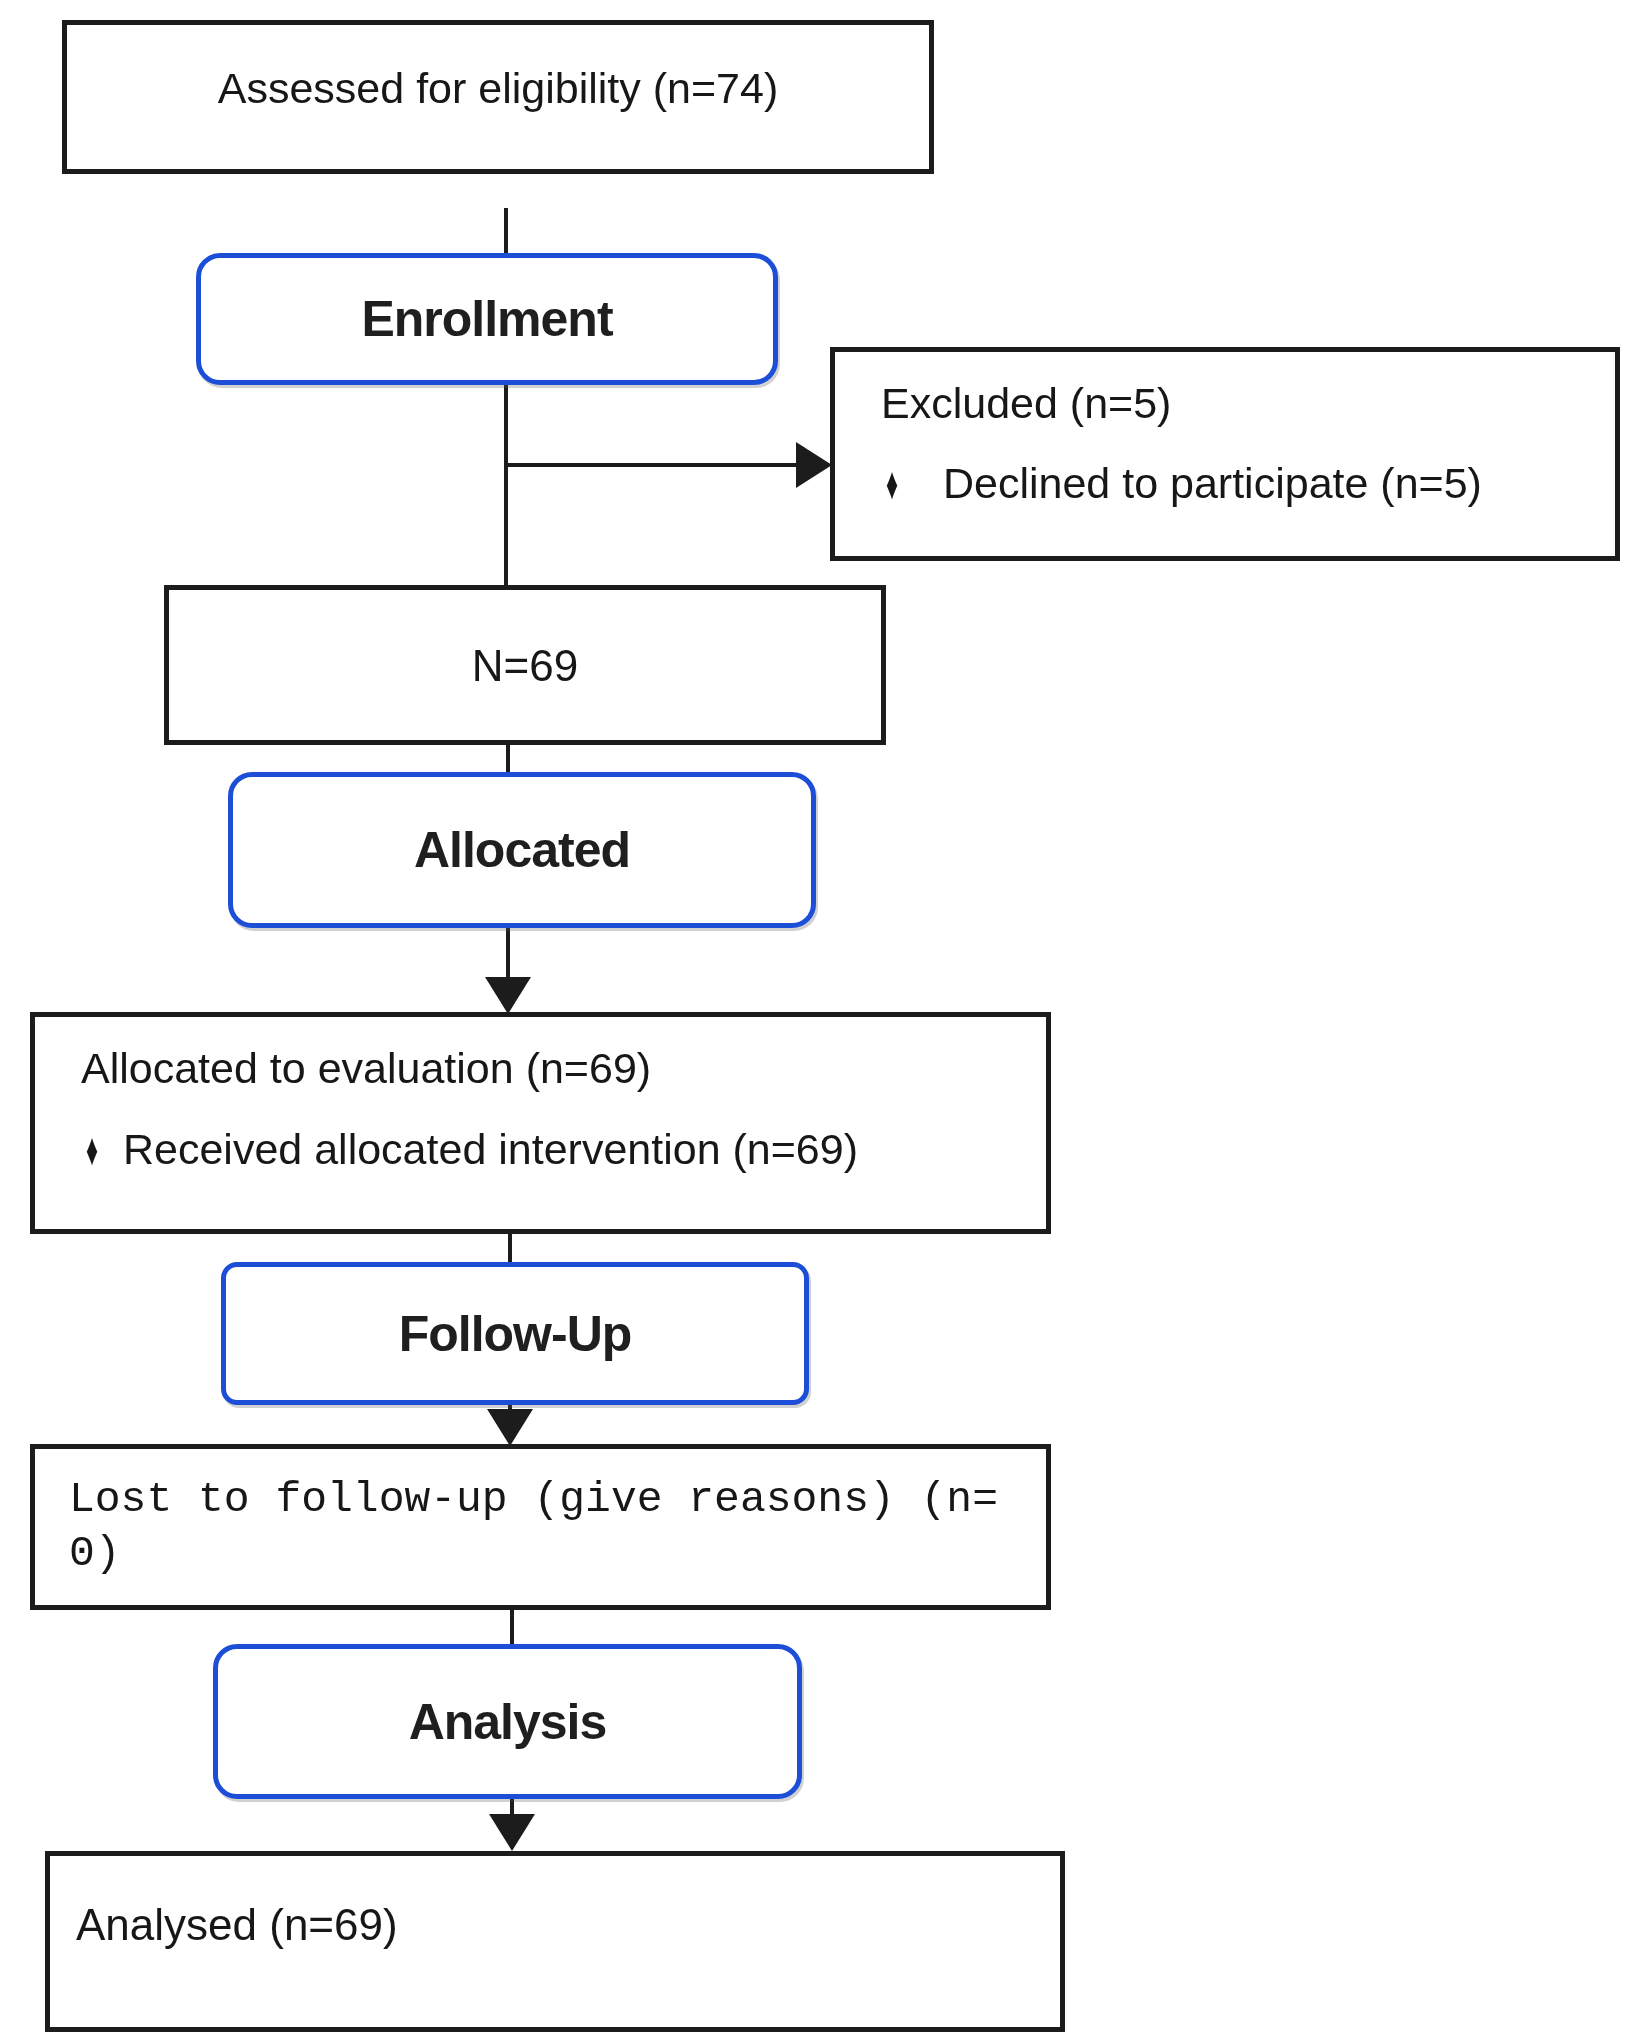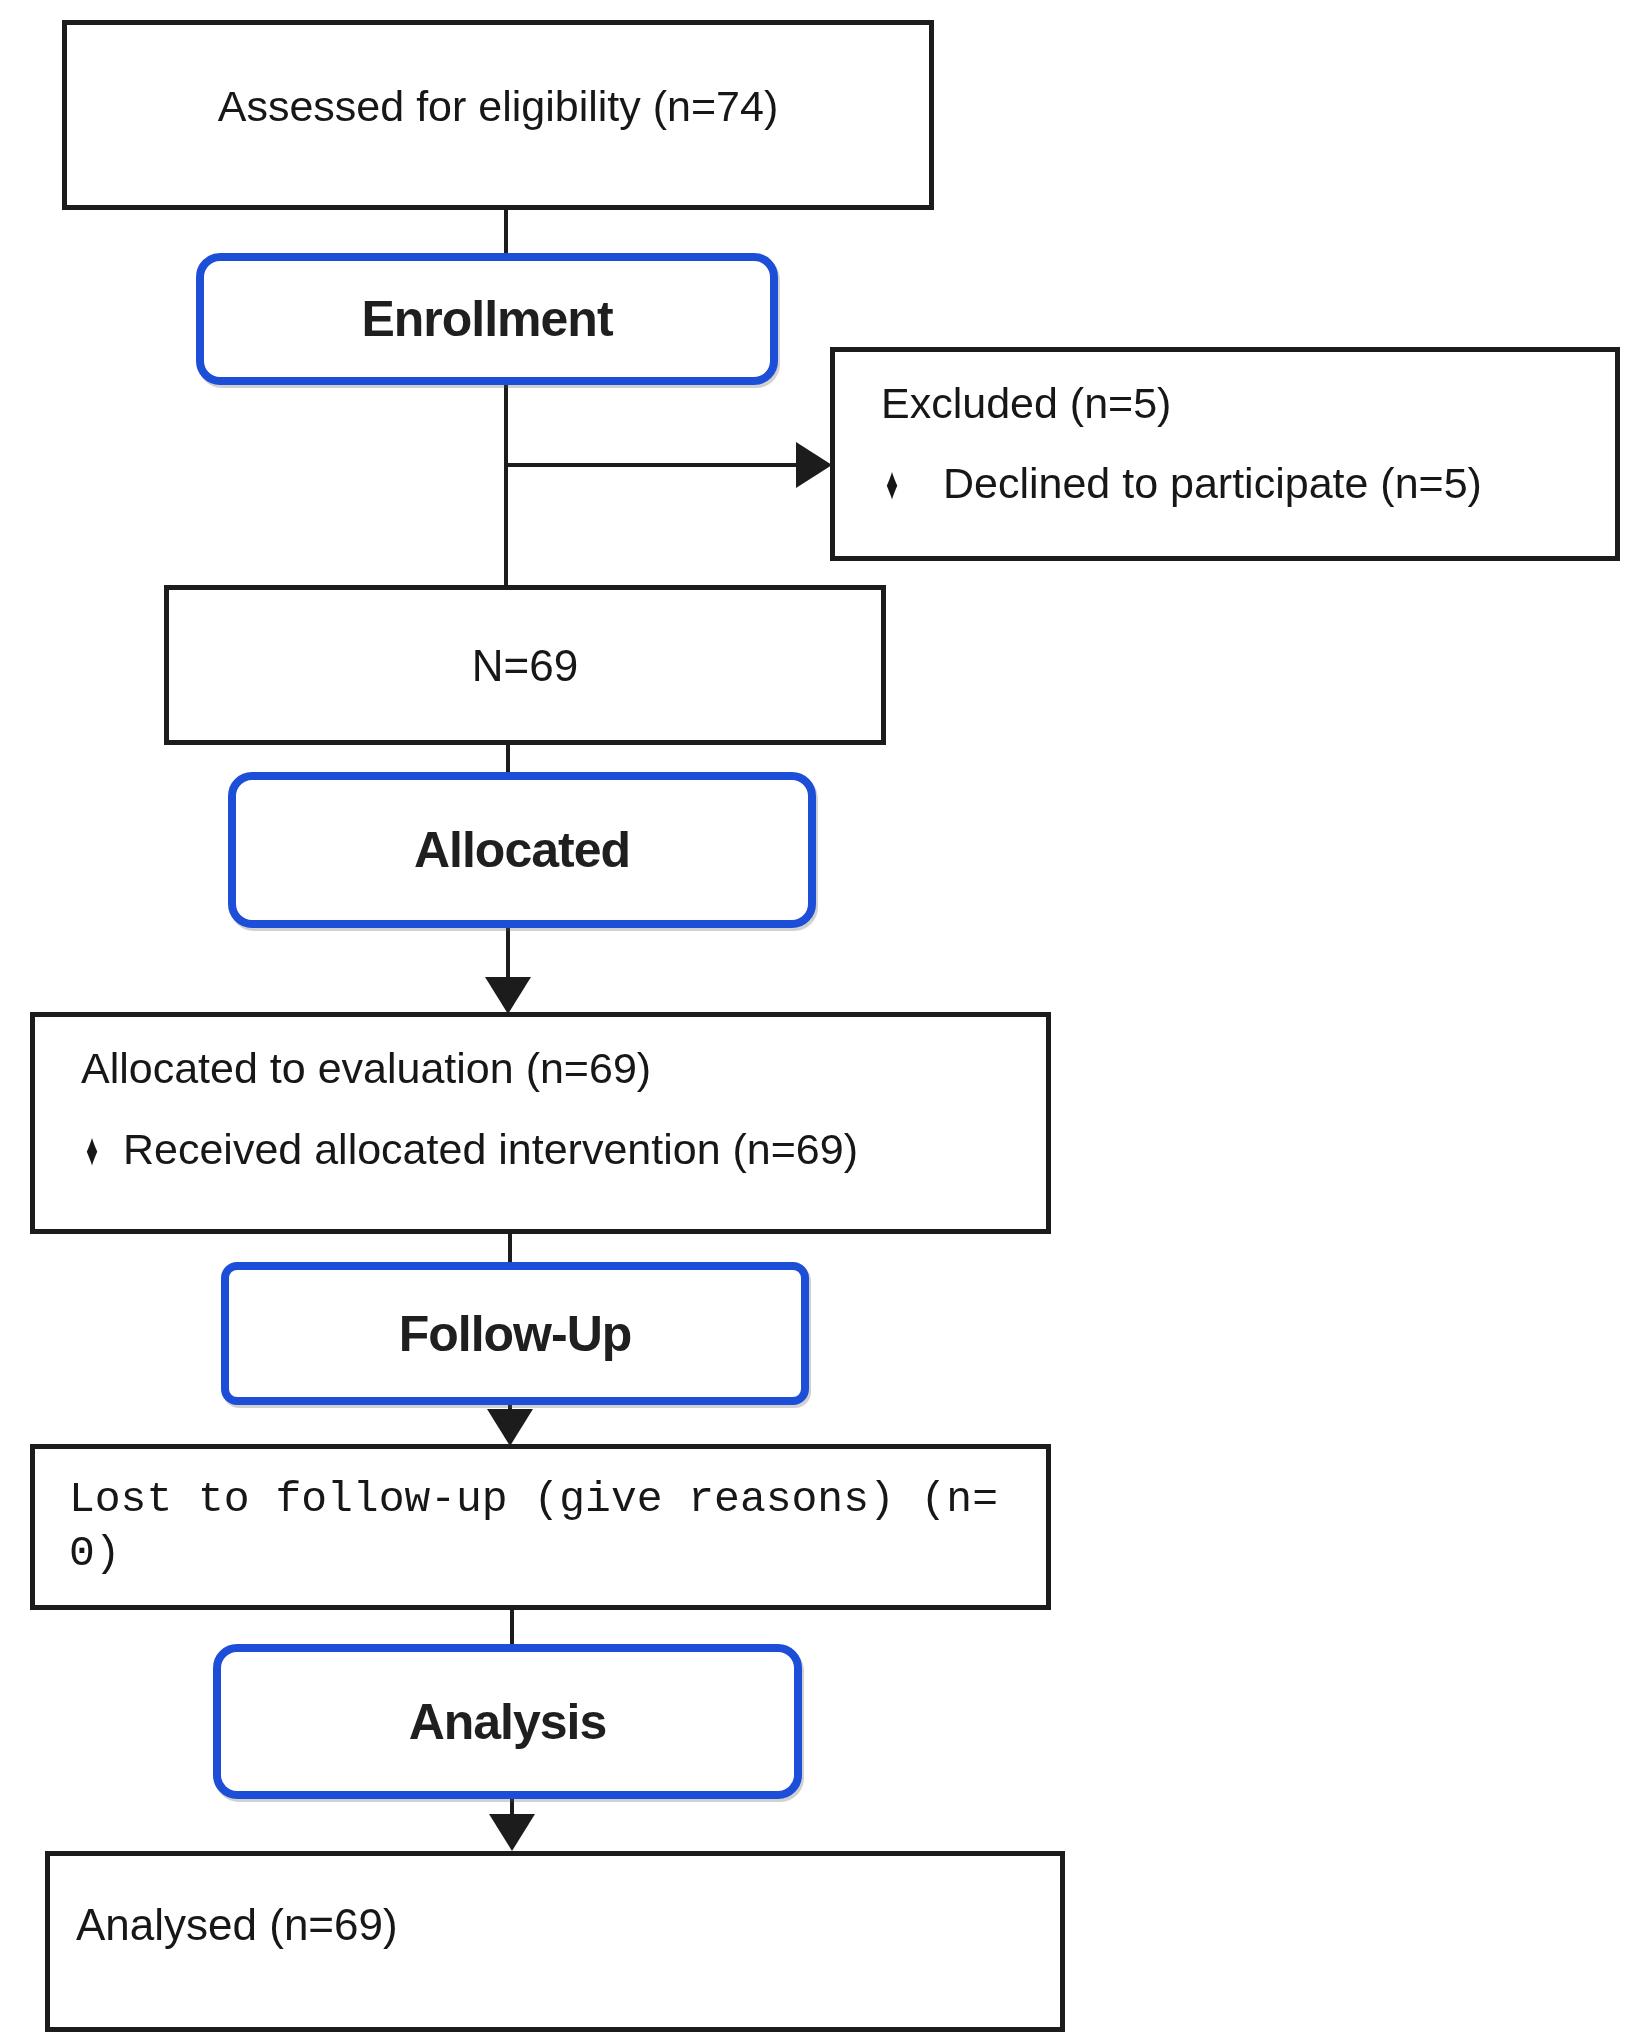--- a/index.html
+++ b/index.html
@@ -21,21 +21,21 @@
     flex-direction: column;
     justify-content: center;
     font-size: 43px;
     line-height: 1.25;
   }
   .rect.center { align-items: center; text-align: center; }
   
   .stage {
     position: absolute;
     box-sizing: border-box;
-    border: 8px solid #1d4ed8;
+    border: 5px solid #1d4ed8;
     border-radius: 24px;
     background: #ffffff;
     display: flex;
     align-items: center;
     justify-content: center;
     font-size: 50px;
     font-weight: bold;
     letter-spacing: -1px;
     color: #1f1f1f;
     box-shadow: 2px 3px 0 rgba(90,90,90,0.28);
@@ -56,21 +56,21 @@
     border-bottom: 23px solid transparent;
     border-left: 36px solid #1c1c1c;
   }
   .bullet-line { white-space: nowrap; }
   .diamond {
     display: inline-block;
     transform: scale(0.55, 1.05);
     transform-origin: center;
   }
   
-  #box-assessed  { left: 62px;  top: 20px;   width: 872px;  height: 190px; padding-bottom: 16px; }
+  #box-assessed  { left: 62px;  top: 20px;   width: 872px;  height: 154px; padding-bottom: 16px; }
   #stage-enrollment { left: 196px; top: 253px; width: 582px; height: 132px; }
   #box-excluded  { left: 830px; top: 347px;  width: 790px;  height: 214px; padding-left: 46px; line-height: 80px; padding-bottom: 22px; }
   #box-excluded .gap { margin-right: 40px; }
   #box-n69       { left: 164px; top: 585px;  width: 722px;  height: 160px; font-size: 44px; }
   #stage-allocation { left: 228px; top: 772px; width: 588px; height: 156px; }
   #box-allocated { left: 30px;  top: 1012px; width: 1021px; height: 222px; padding-left: 46px; line-height: 72px; padding-bottom: 30px; gap: 9px; }
   #box-allocated .gap { margin-right: 20px; }
   #stage-followup { left: 221px; top: 1262px; width: 588px; height: 143px; border-radius: 16px; }
   #box-lost      { left: 30px;  top: 1444px; width: 1021px; height: 166px; padding-left: 34px; font-family: Liberation Mono, monospace; }
   #stage-analysis { left: 213px; top: 1644px; width: 589px; height: 155px; }

